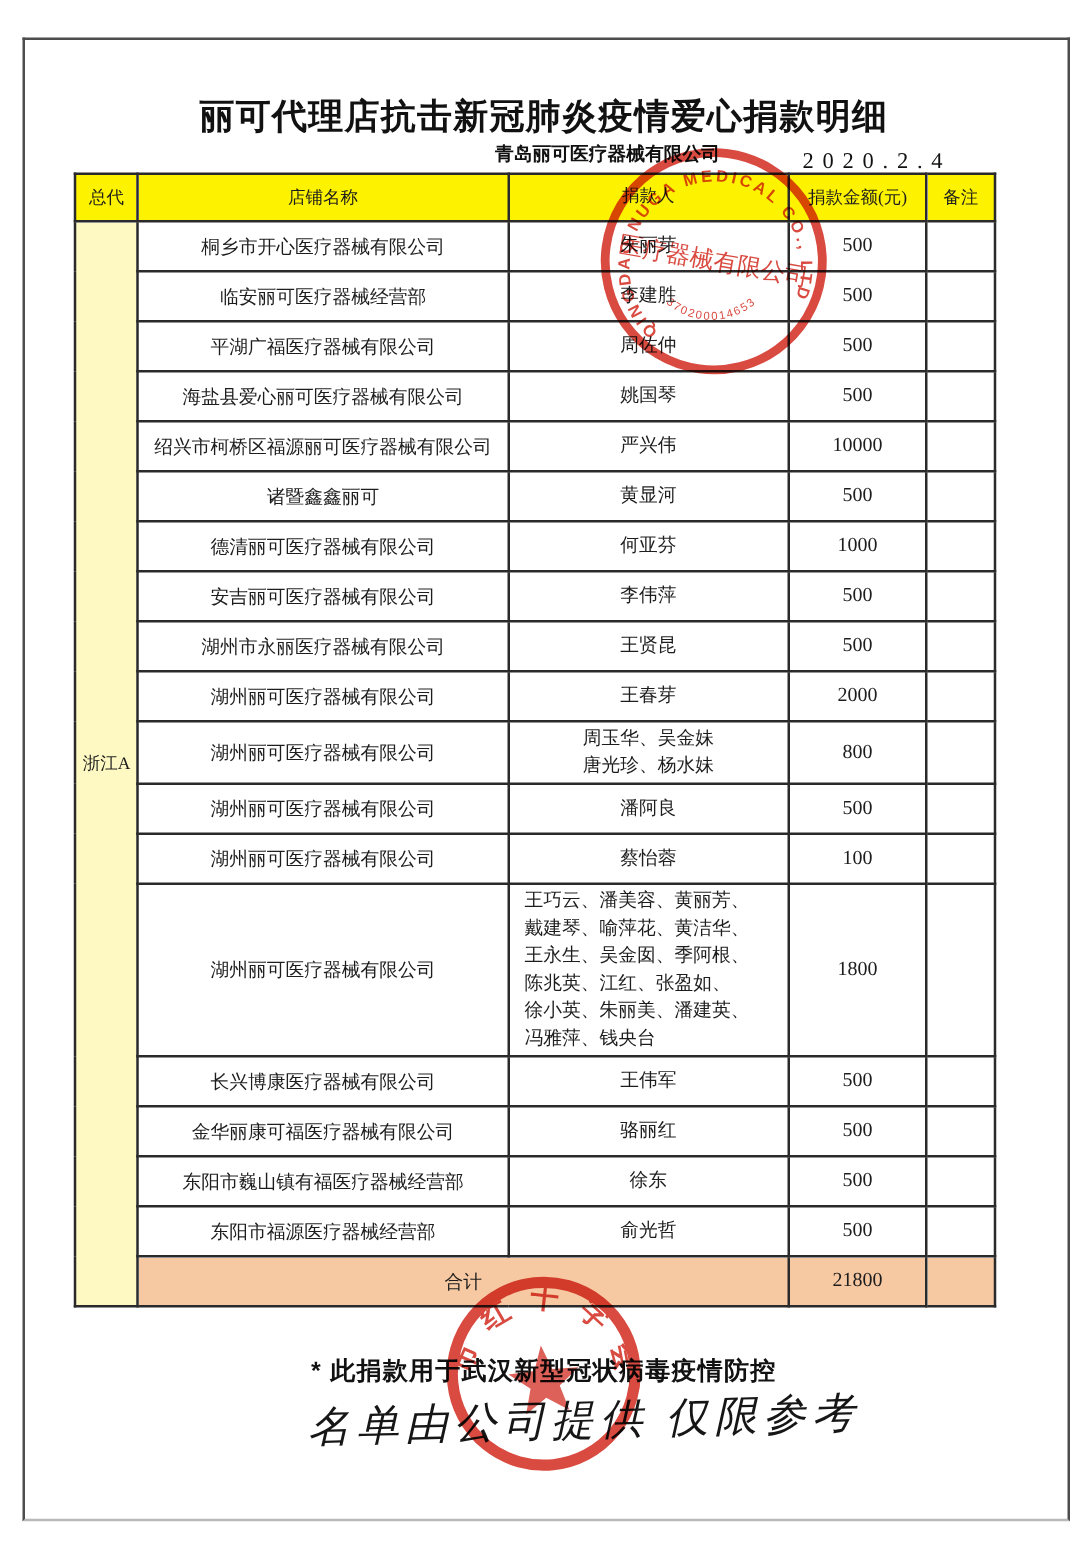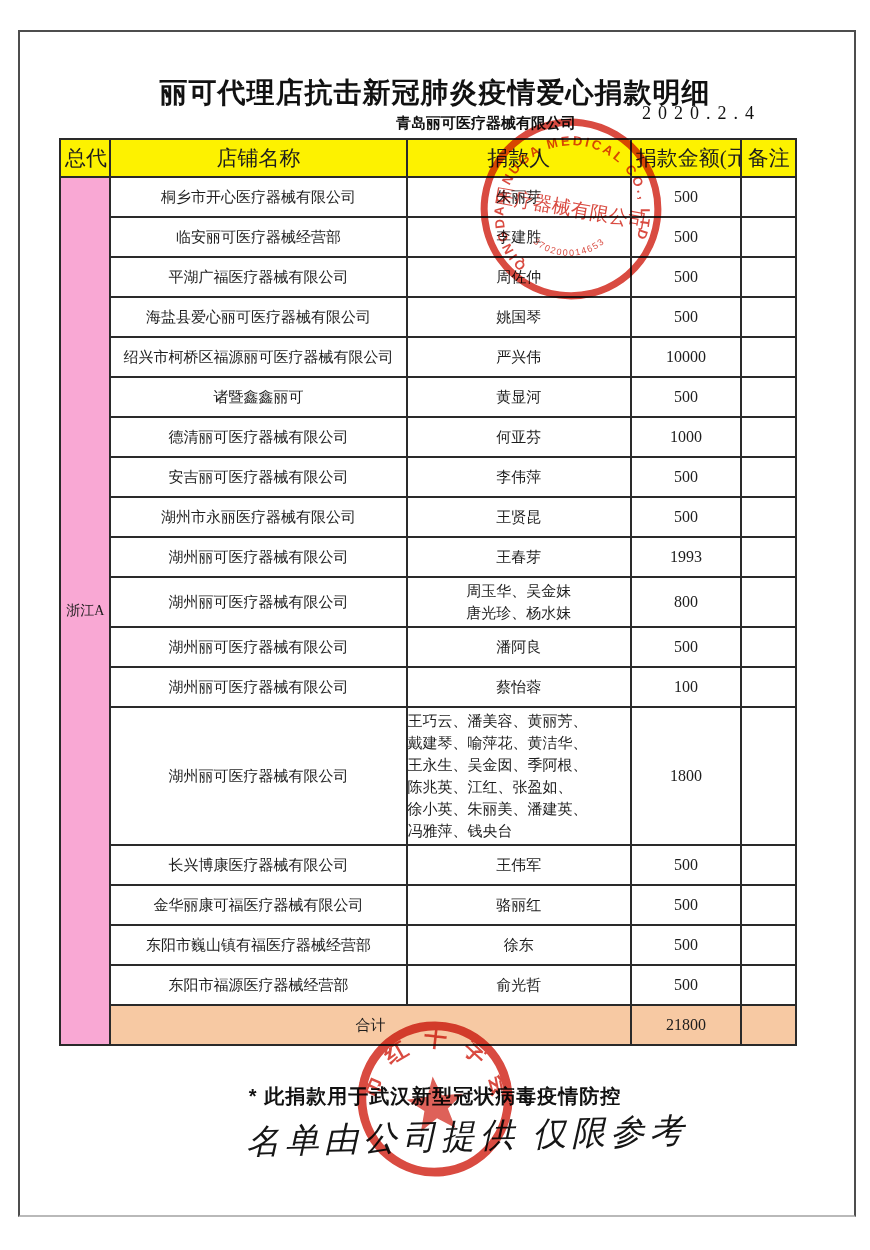--- a/index.html
+++ b/index.html
@@ -17,42 +17,42 @@
     position:absolute;top:74px;left:0;width:870px;text-align:center;
     font-family:"Liberation Sans","DejaVu Sans",sans-serif;
     font-weight:bold;font-size:28px;letter-spacing:1px;color:#111;
   }
   .doc-subtitle{
     position:absolute;left:396px;top:114px;
     font-family:"Liberation Sans","DejaVu Sans",sans-serif;
     font-weight:bold;font-size:15px;color:#111;
   }
   .doc-date{
-    position:absolute;left:642px;top:103px;
+    position:absolute;left:642px;top:118px;
     font-family:"Liberation Serif","DejaVu Serif",serif;
     font-size:18px;letter-spacing:7px;color:#111;
   }
   table.donation{
     position:absolute;left:59px;top:138px;width:738px;
     border-collapse:collapse;table-layout:fixed;
     font-size:15px;color:#1d1d1d;
   }
   table.donation th,table.donation td{
     border:2px solid #2a2a2a;text-align:center;vertical-align:middle;
     padding:2px 4px;box-sizing:border-box;overflow:hidden;
   }
   table.donation th{
     background:#fdf200;font-weight:normal;height:38px;
-    white-space:nowrap;font-size:21px;
+    white-space:nowrap;font-size:14px;
   }
   table.donation td{height:40px;}
-  .col-region{width:47px;font-size:14px;background:#f9a8d4;}
+  .col-region{width:47px;font-size:14px;background:#fef9c3;}
   .col-store{width:276px;}
   .col-donor{width:209px;white-space:pre-line;line-height:22px;padding:8px 6px;}
-  .col-donor.align-left{text-align:left;padding-left:0;margin-top:24px;}
+  .col-donor.align-left{text-align:left;padding-left:12px;margin-top:24px;}
   .col-amount{width:103px;font-family:"Liberation Serif","DejaVu Serif",serif;font-size:16px;}
   .col-note{width:51px;margin-left:30px;}
   tr.total-row td{background:#f7c9a3;height:40px;}
   .footnote{
     position:absolute;top:1083px;left:0;width:870px;text-align:center;
     font-family:"Liberation Sans","DejaVu Sans",sans-serif;
     font-weight:bold;font-size:20px;letter-spacing:1px;color:#111;
   }
   .handwriting{
     position:absolute;left:246px;top:1114px;width:400px;
@@ -135,21 +135,21 @@
       </tr>
       <tr>
         <td class="col-store">湖州市永丽医疗器械有限公司</td>
         <td class="col-donor">王贤昆</td>
         <td class="col-amount">500</td>
         <td class="col-note"></td>
       </tr>
       <tr>
         <td class="col-store">湖州丽可医疗器械有限公司</td>
         <td class="col-donor">王春芽</td>
-        <td class="col-amount">1993</td>
+        <td class="col-amount">2000</td>
         <td class="col-note"></td>
       </tr>
       <tr>
         <td class="col-store">湖州丽可医疗器械有限公司</td>
         <td class="col-donor">周玉华、吴金妹
 唐光珍、杨水妹</td>
         <td class="col-amount">800</td>
         <td class="col-note"></td>
       </tr>
       <tr>

